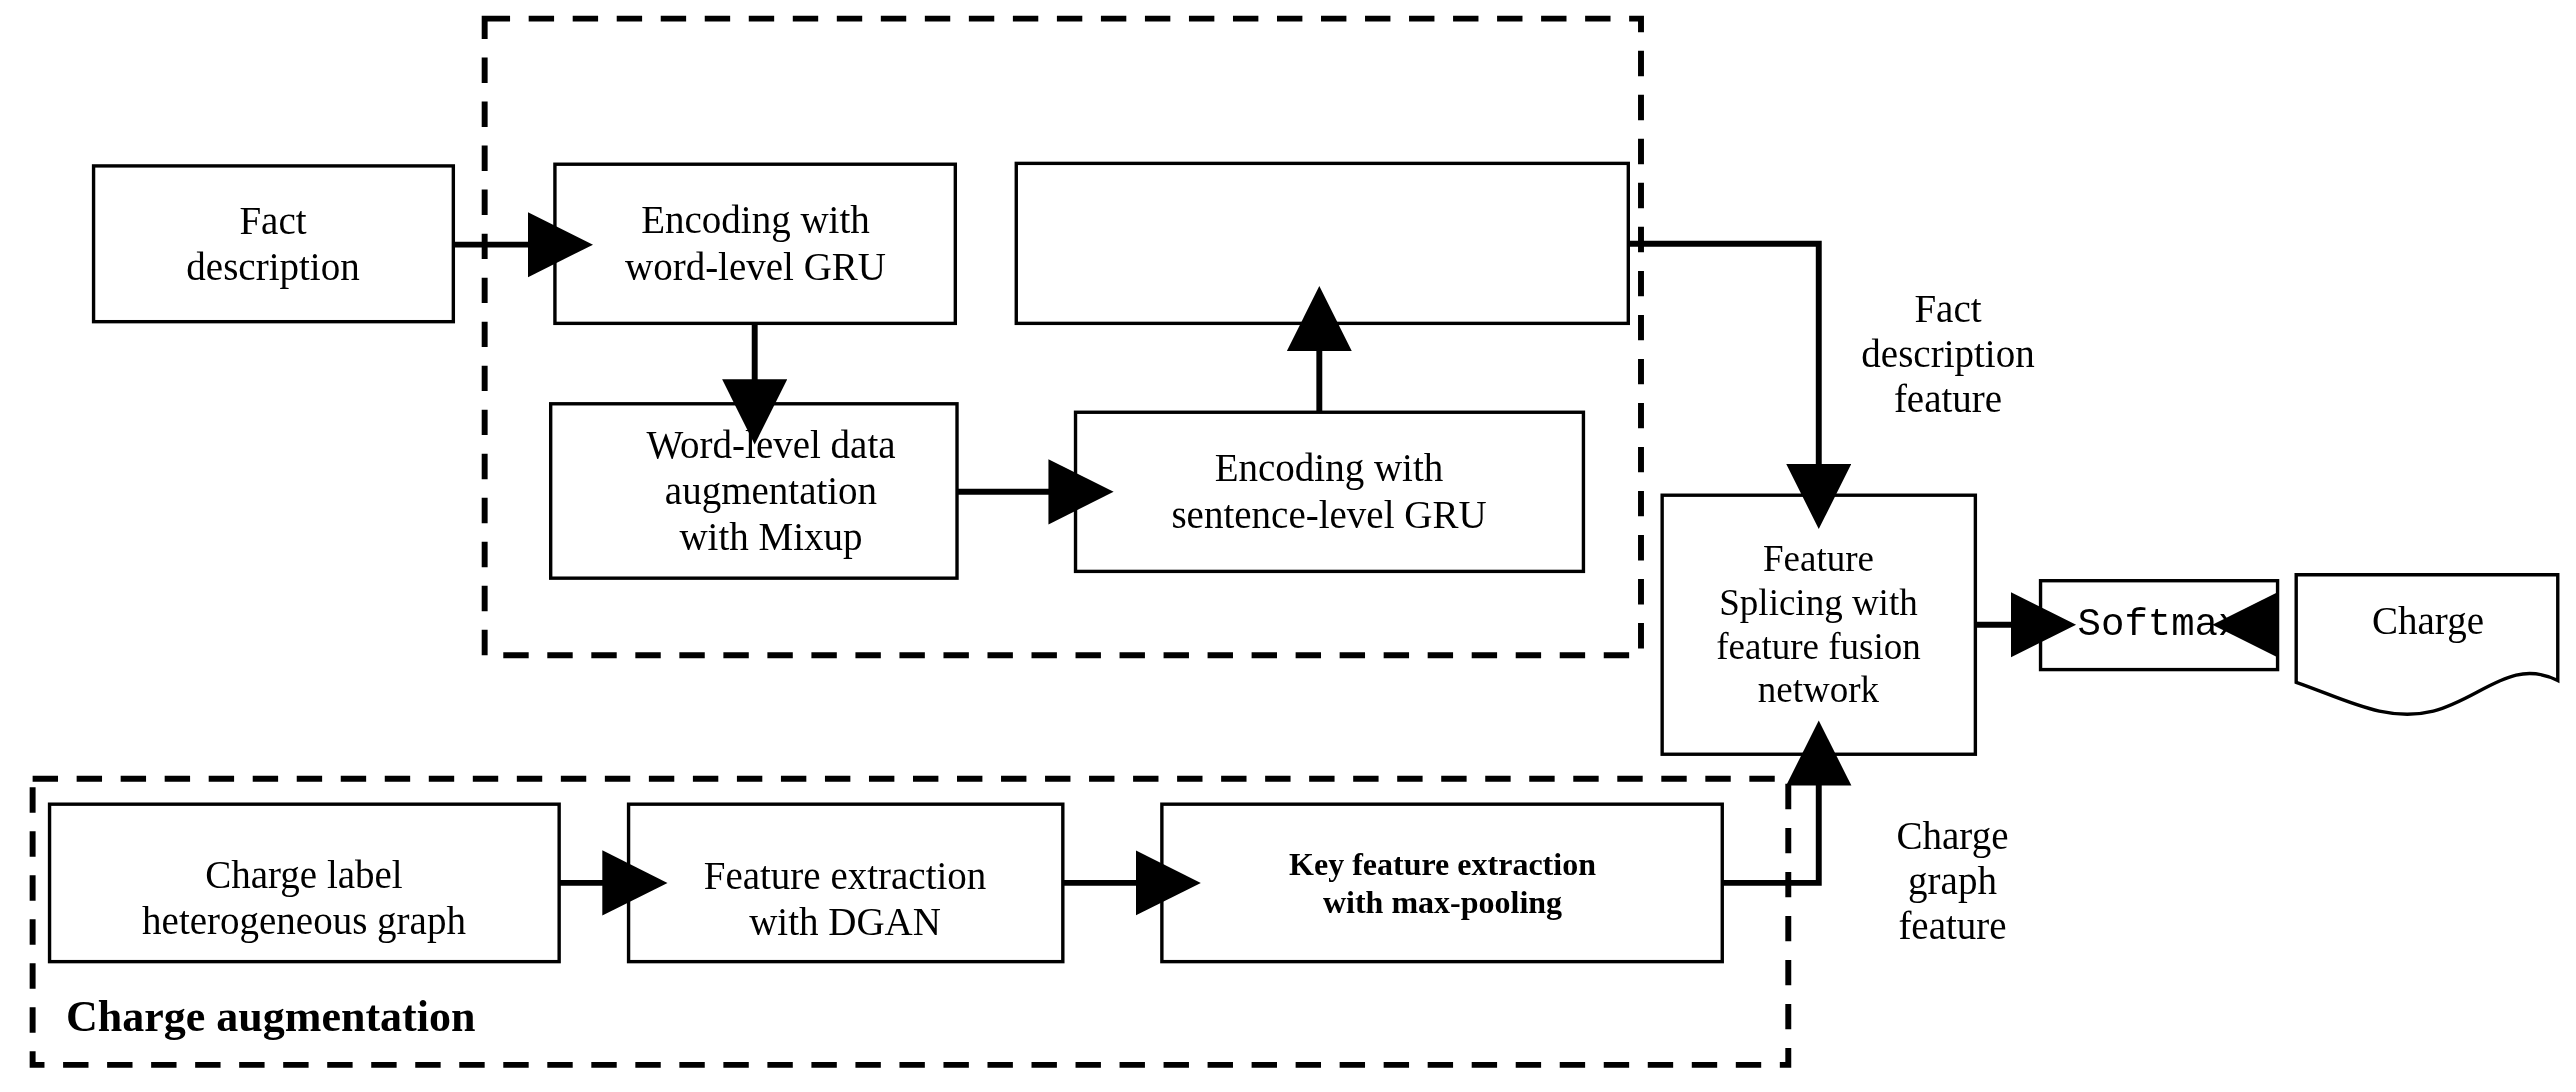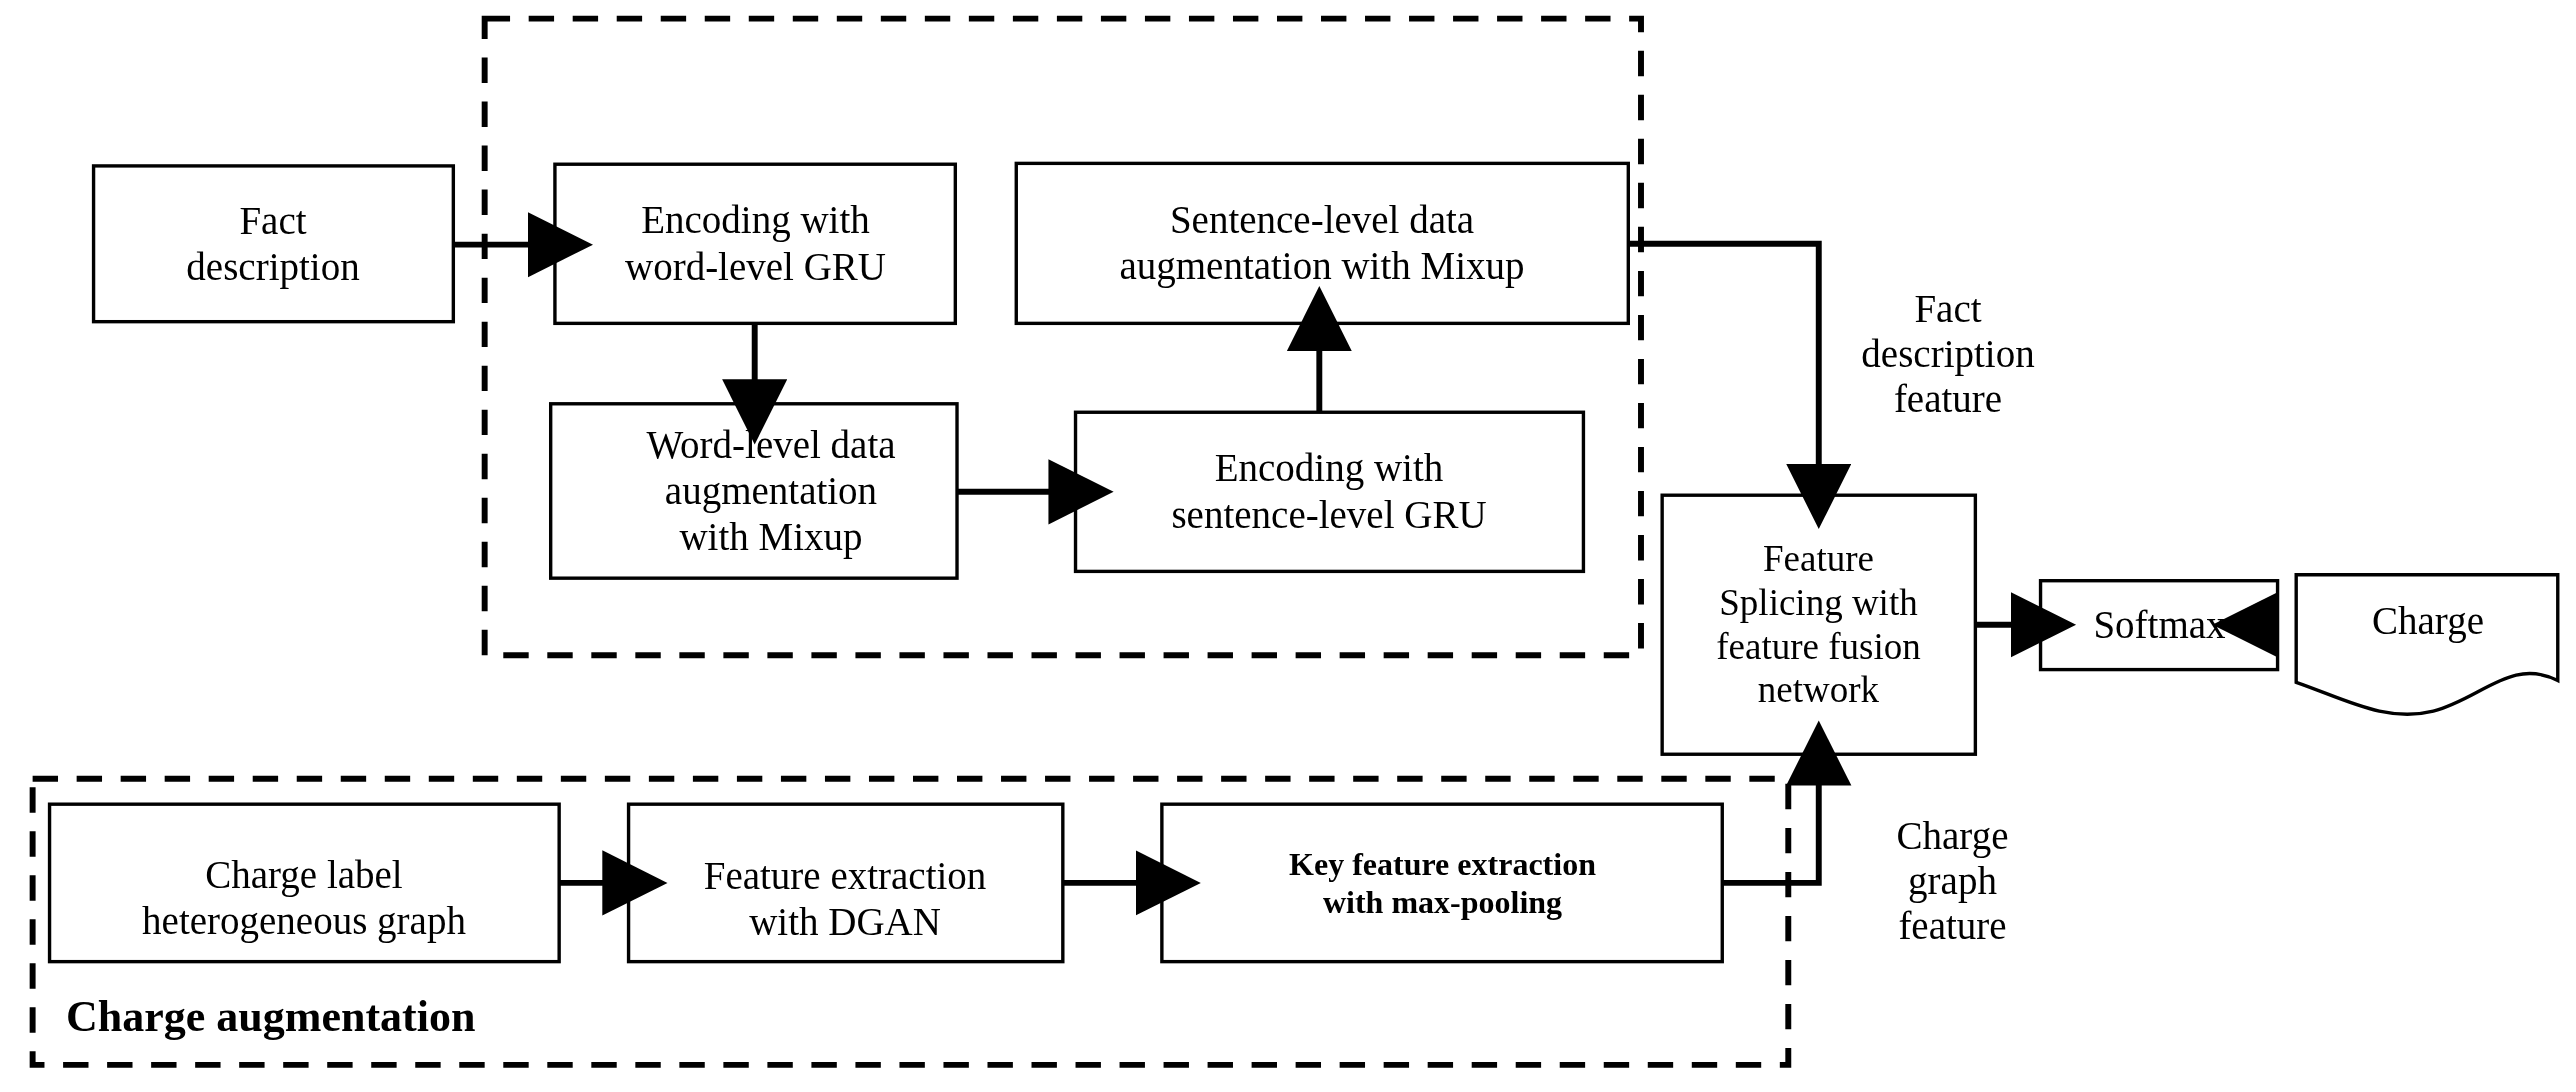--- a/index.html
+++ b/index.html
@@ -118,36 +118,34 @@
 
 
   <div class="group-title" style="left:66px; top:991px; font-size:44px;">Charge augmentation</div>
 
   <div class="node-text" style="left:93px; top:166px; width:360px; height:156px; font-size:39px; white-space:pre-line;">Fact
 description</div>
 
   <div class="node-text" style="left:555px; top:164px; width:401px; height:159px; font-size:39px; white-space:pre-line;">Encoding with
 word-level GRU</div>
 
-  <div class="node-text" style="left:1016px; top:163px; width:612px; height:160px; font-size:39px; white-space:pre-line;">Sentence-level data
-augmentation with Mixup</div>
 
   <div class="node-text" style="left:550px; top:404px; width:442px; height:174px; font-size:39px; white-space:pre-line;">Word-level data
 augmentation
 with Mixup</div>
 
   <div class="node-text" style="left:1075px; top:412px; width:508px; height:159px; font-size:39px; white-space:pre-line;">Encoding with
 sentence-level GRU</div>
 
   <div class="node-text" style="left:1662px; top:495px; width:313px; height:259px; font-size:37px; white-space:pre-line;">Feature
 Splicing with
 feature fusion
 network</div>
 
-  <div class="node-text" style="left:2041px; top:581px; width:237px; height:89px; font-size:39px; white-space:pre-line;">Softmax</div>
+  <div class="node-text" style="left:2041px; top:581px; width:237px; height:89px; font-size:39px; white-space:pre-line;font-family:Liberation Mono, monospace;">Softmax</div>
 
   <div class="node-text" style="left:2297px; top:575px; width:262px; height:93px; font-size:39px; white-space:pre-line;">Charge</div>
 
   <div class="node-text" style="left:49px; top:804px; width:510px; height:188px; font-size:39px; white-space:pre-line;">Charge label
 heterogeneous graph</div>
 
   <div class="node-text" style="left:628px; top:804px; width:434px; height:190px; font-size:39px; white-space:pre-line;">Feature extraction
 with DGAN</div>
 
   <div class="node-text" style="left:1162px; top:804px; width:561px; height:160px; font-size:32px; white-space:pre-line;font-weight:bold;">Key feature extraction

